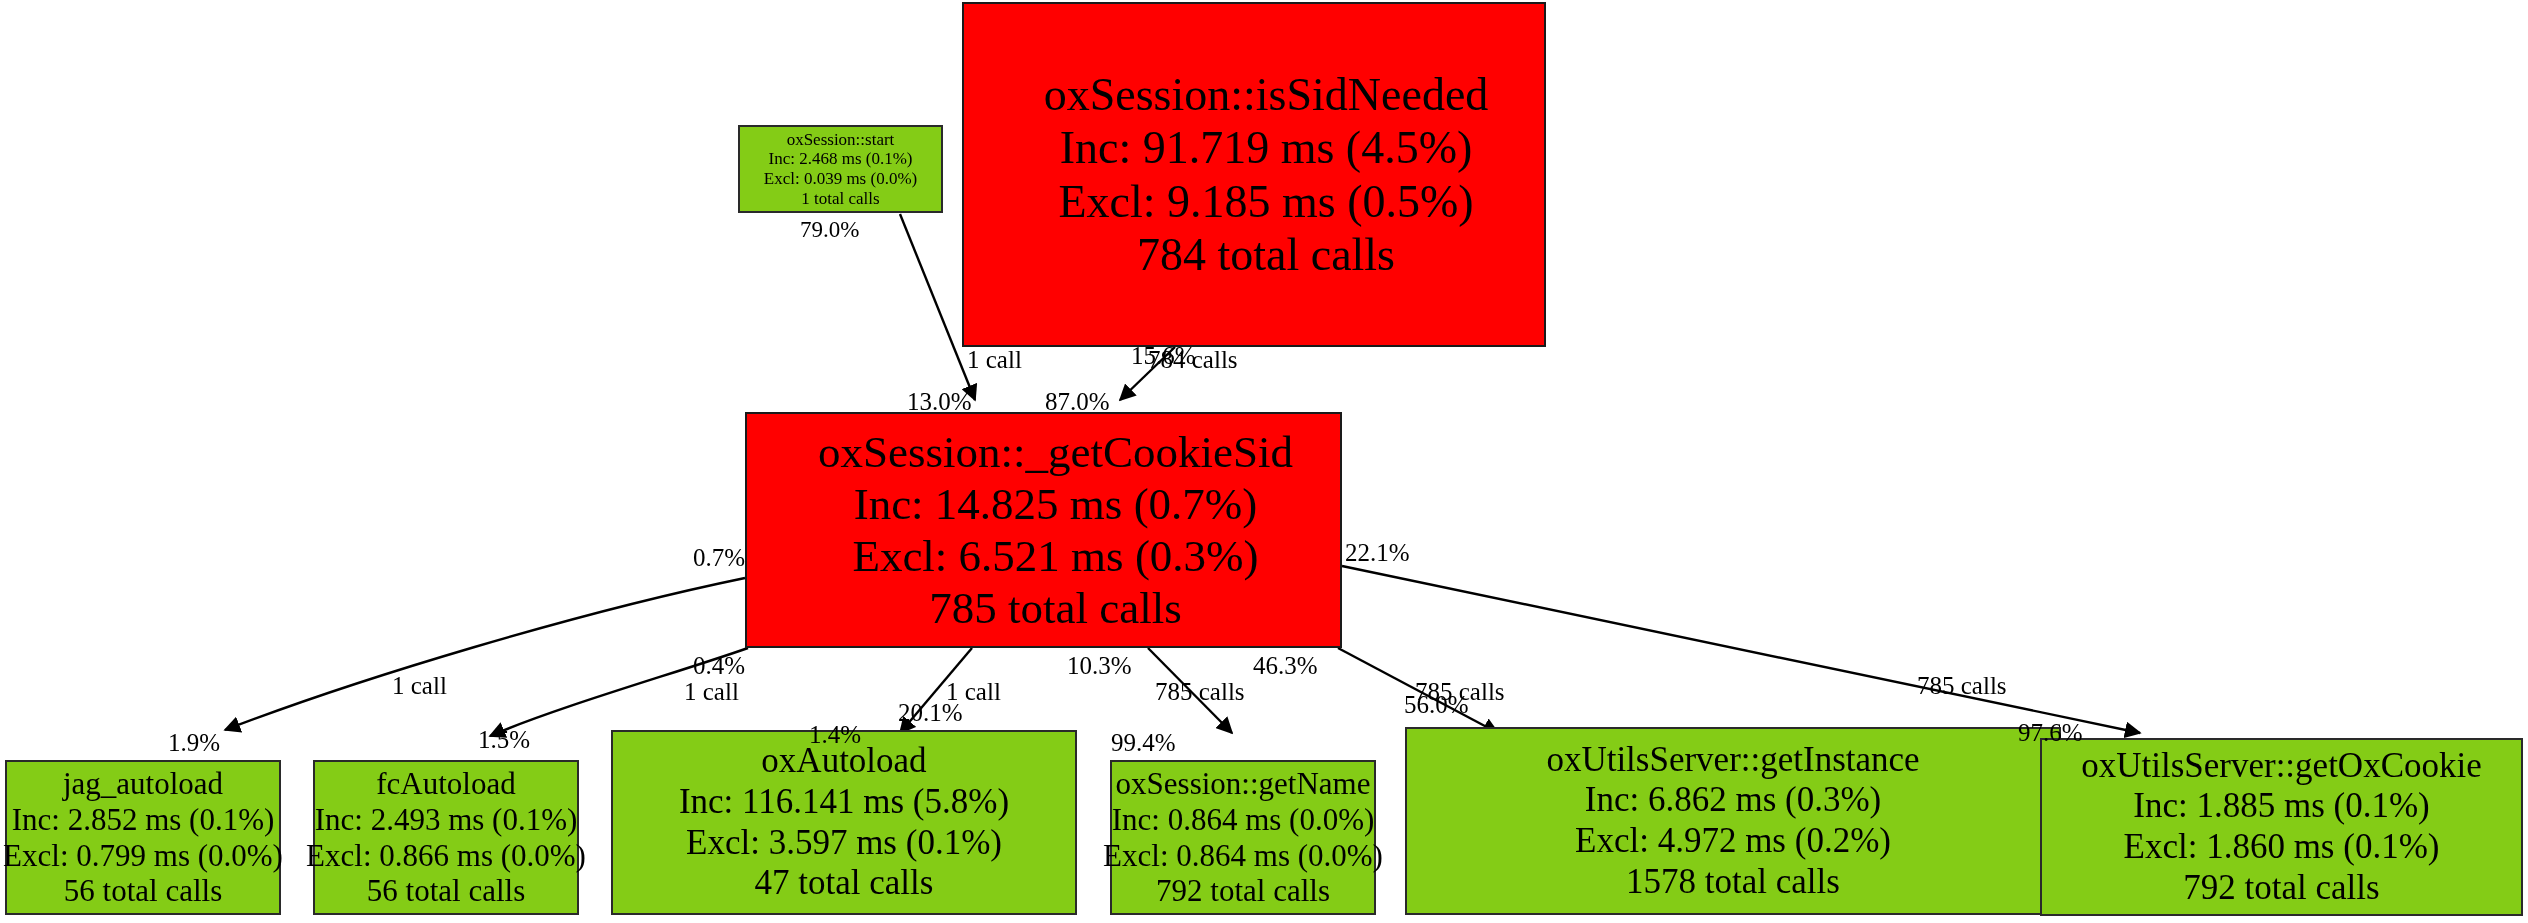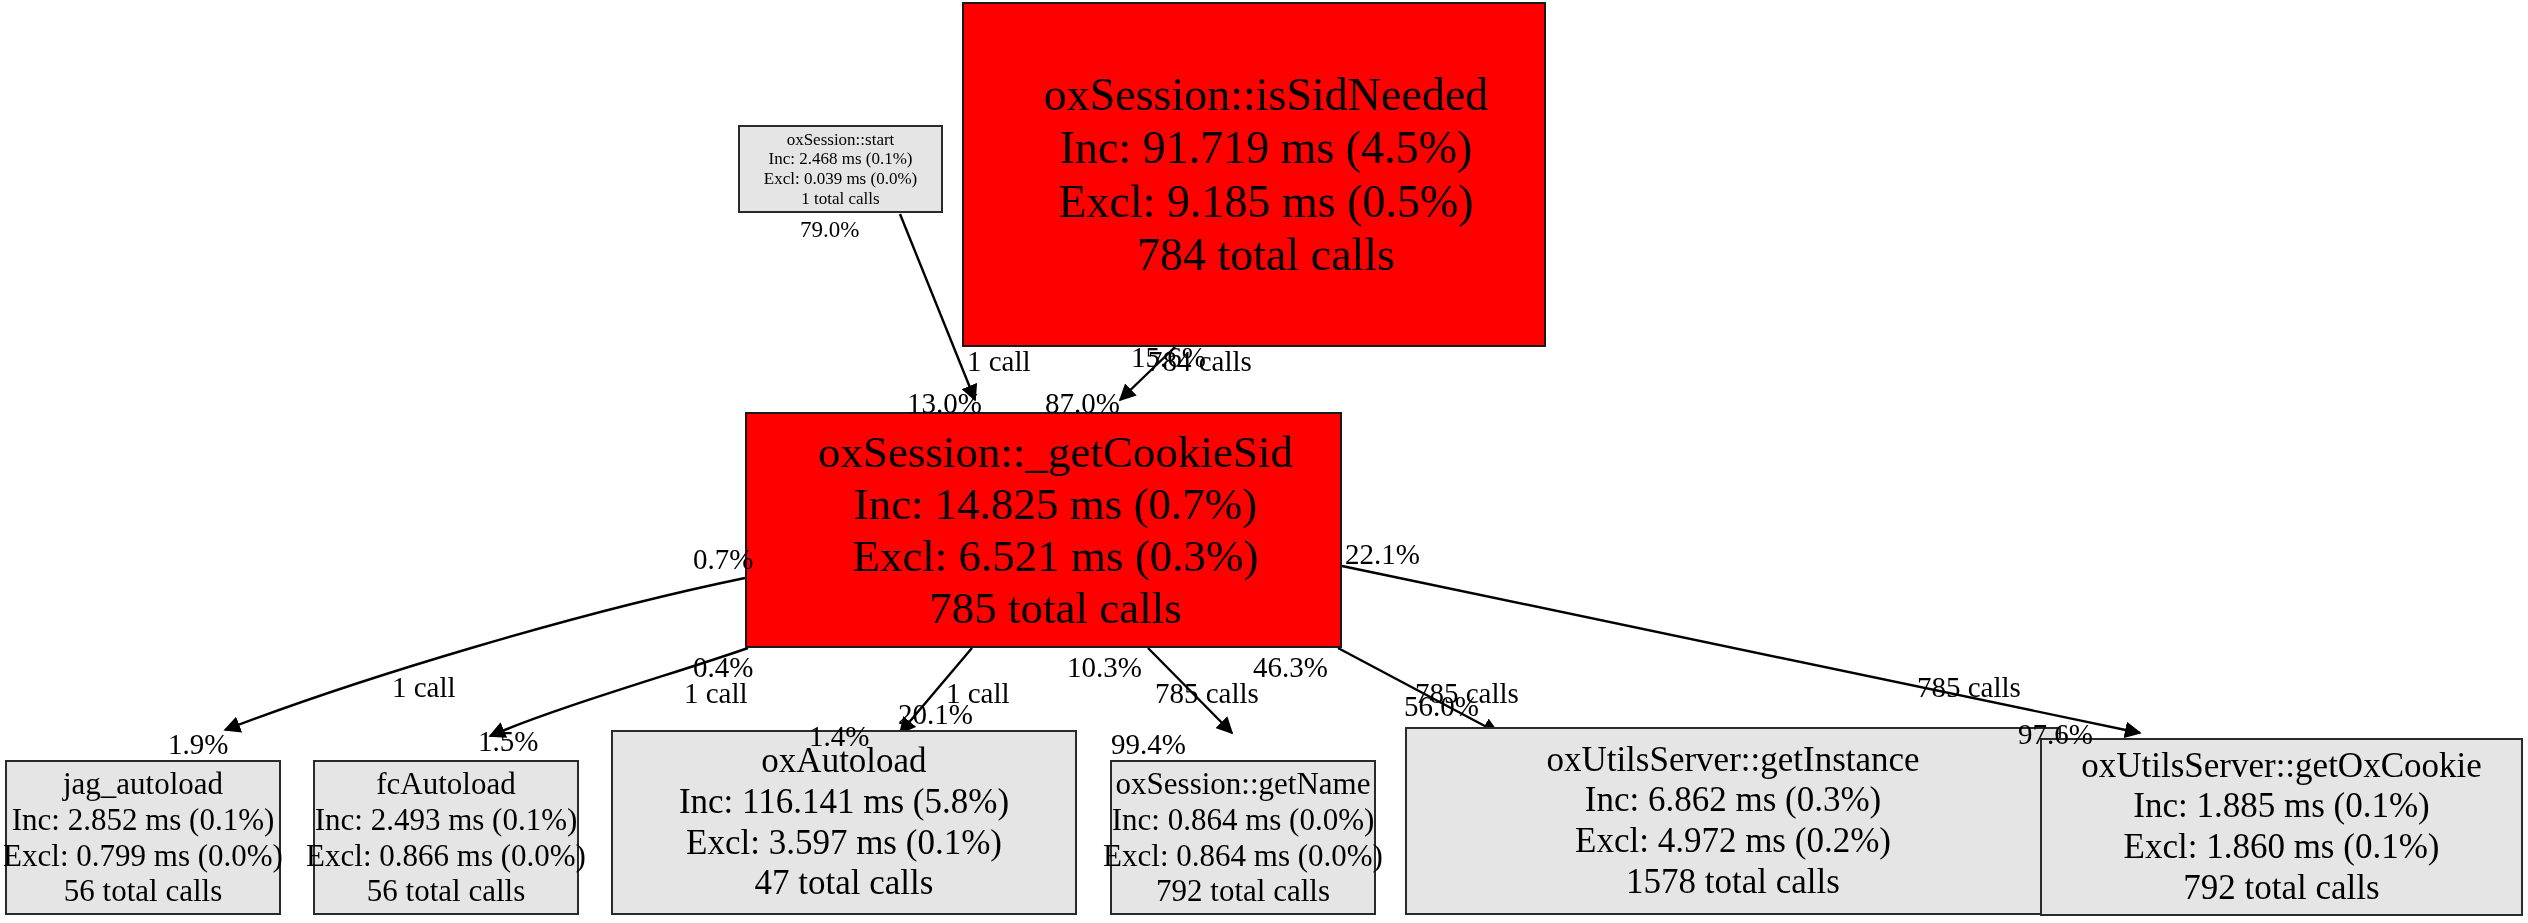--- a/index.html
+++ b/index.html
@@ -21,21 +21,21 @@
     left: 0;
     top: 0;
     width: 2528px;
     height: 923px;
     pointer-events: none;
   }
   .node {
     position: absolute;
     box-sizing: border-box;
     border: 2px solid #2a2a2a;
-    background: #e5e5e5;
+    background: #84cc16;
     display: flex;
     flex-direction: column;
     align-items: center;
     justify-content: center;
     text-align: center;
     line-height: 1.16;
     white-space: nowrap;
   }
   .node.hot {
     background: #ff0000;
@@ -53,21 +53,21 @@
   .fs-huge { font-size: 46px; }
 
   .elabel {
     position: absolute;
     font-family: "Liberation Serif", "DejaVu Serif", serif;
     white-space: nowrap;
     color: #000000;
     line-height: 1;
   }
   .el-sm { font-size: 23px; }
-  .el-md { font-size: 29px; text-align: right; }
+  .el-md { font-size: 25px; text-align: right; }
 </style>
 </head>
 <body>
 
 <div id="canvas">
 
   <svg id="edge-layer" viewBox="0 0 2528 923" width="2528" height="923" xmlns="http://www.w3.org/2000/svg">
     <defs>
       <marker id="arrow" viewBox="0 0 10 10" refX="9" refY="5" markerWidth="7" markerHeight="7" orient="auto-start-reverse">
         <path d="M 0 0 L 10 5 L 0 10 z" fill="#000000"></path>

